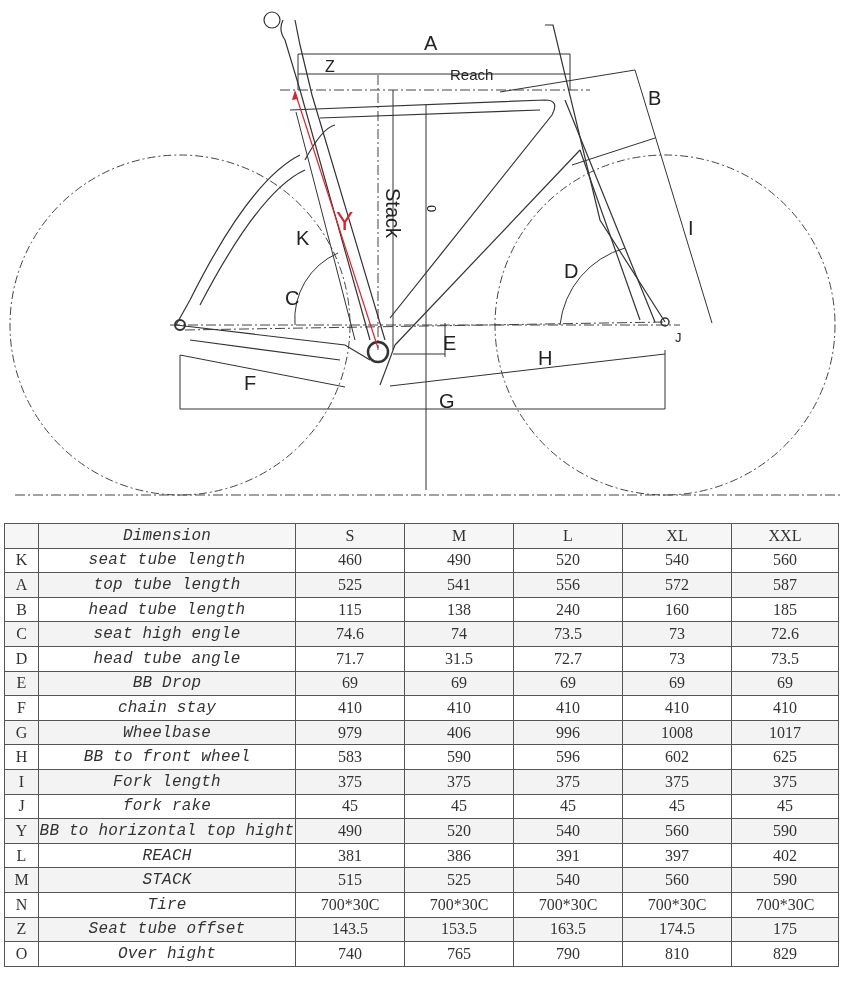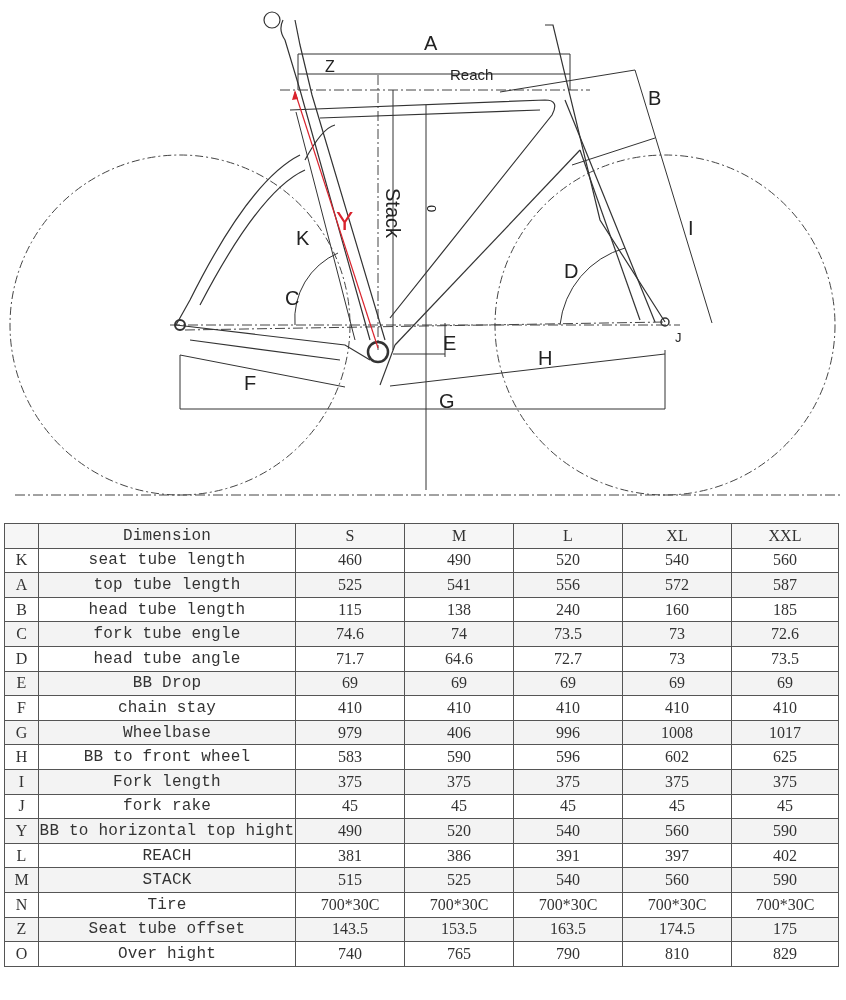--- a/index.html
+++ b/index.html
@@ -10,21 +10,21 @@
     position: absolute; left: 4px; top: 523px;
     border-collapse: collapse; table-layout: fixed;
     font-family: "Liberation Mono", "DejaVu Sans Mono", monospace;
     font-size: 16px; color: #333;
   }
   table.geo td, table.geo th {
     border: 1.5px solid #555; height: 23.6px; padding: 0;
     text-align: center; font-weight: normal; white-space: nowrap; overflow: hidden;
     font-family: "Liberation Serif", "DejaVu Serif", serif;
   }
-  table.geo td.desc, table.geo th.desc { font-family: "Liberation Mono", "DejaVu Sans Mono", monospace; letter-spacing: 0.2px; }
+  table.geo td.desc, table.geo th.desc { font-family: "Liberation Mono", "DejaVu Sans Mono", monospace; letter-spacing: 0.2px; font-style: italic; }
   table.geo td.code { font-family: "Liberation Serif", serif; }
   table.geo tr:nth-child(even) td { background: #f3f3f3; }
   table.geo tr:nth-child(odd) td { background: #ffffff; }
   table.geo thead th { background: #f6f6f6; }
 </style>
 </head>
 <body>
 
 <svg id="diagram" viewBox="0 0 846 515" xmlns="http://www.w3.org/2000/svg">
 
@@ -156,32 +156,32 @@
         <td class="code">B</td>
         <td class="desc">head tube length</td>
         <td>115</td>
         <td>138</td>
         <td>240</td>
         <td>160</td>
         <td>185</td>
       </tr>
       <tr>
         <td class="code">C</td>
-        <td class="desc">fork tube engle</td>
+        <td class="desc">seat high engle</td>
         <td>74.6</td>
         <td>74</td>
         <td>73.5</td>
         <td>73</td>
         <td>72.6</td>
       </tr>
       <tr>
         <td class="code">D</td>
         <td class="desc">head tube angle</td>
         <td>71.7</td>
-        <td>64.6</td>
+        <td>31.5</td>
         <td>72.7</td>
         <td>73</td>
         <td>73.5</td>
       </tr>
       <tr>
         <td class="code">E</td>
         <td class="desc">BB Drop</td>
         <td>69</td>
         <td>69</td>
         <td>69</td>

